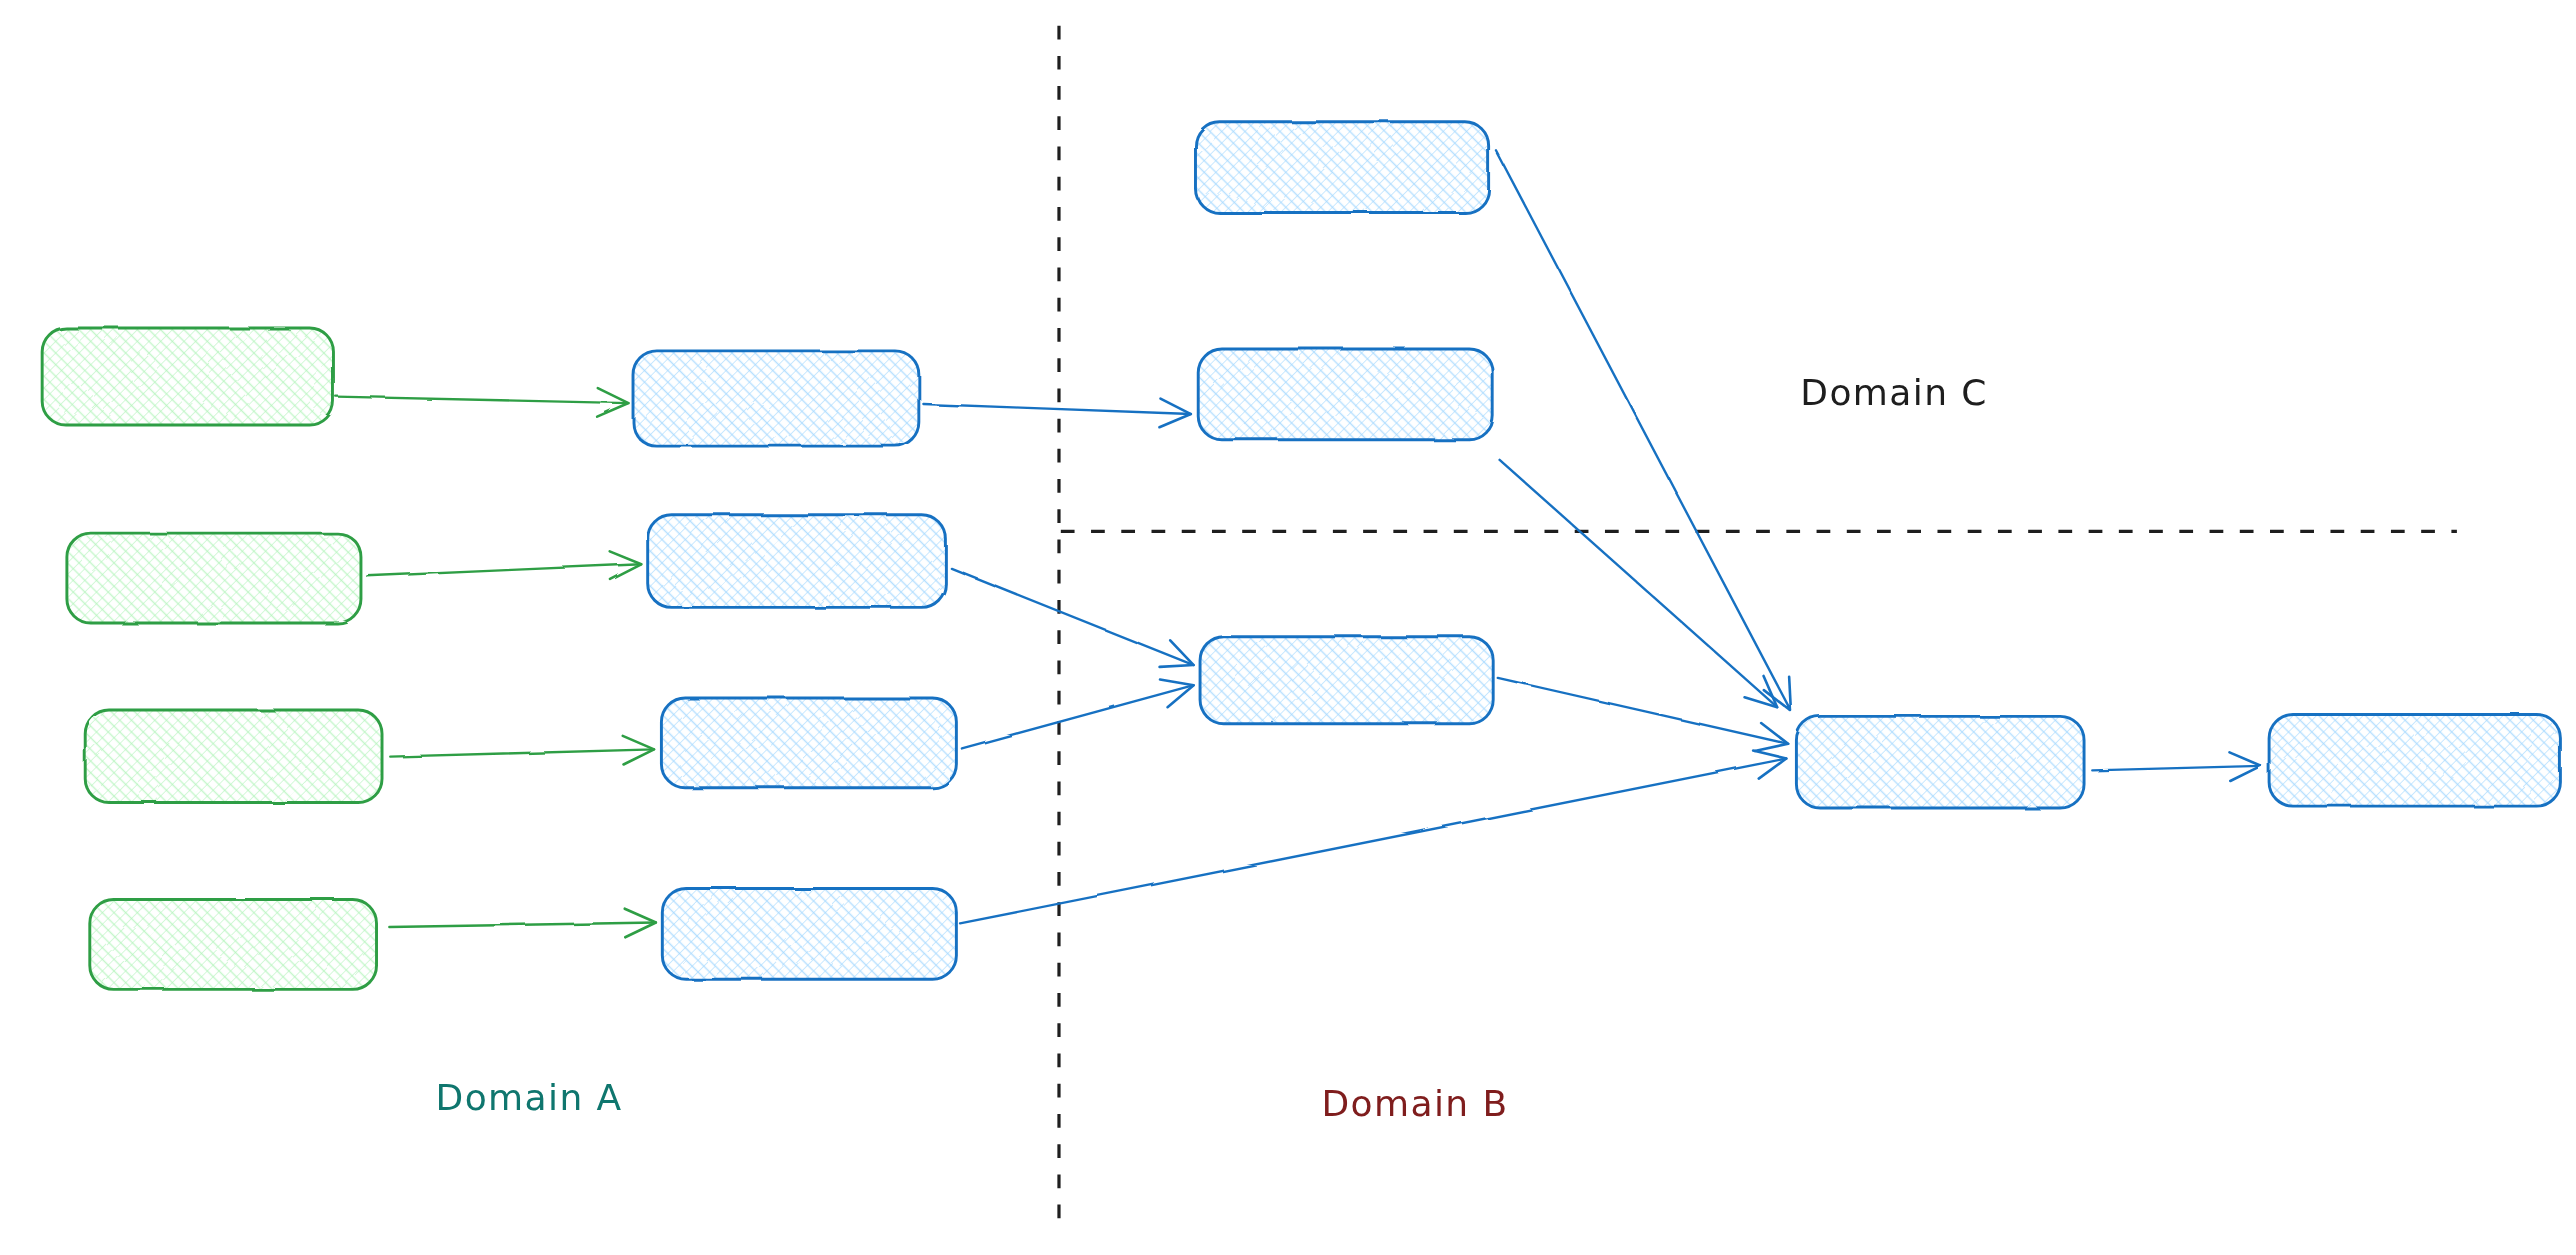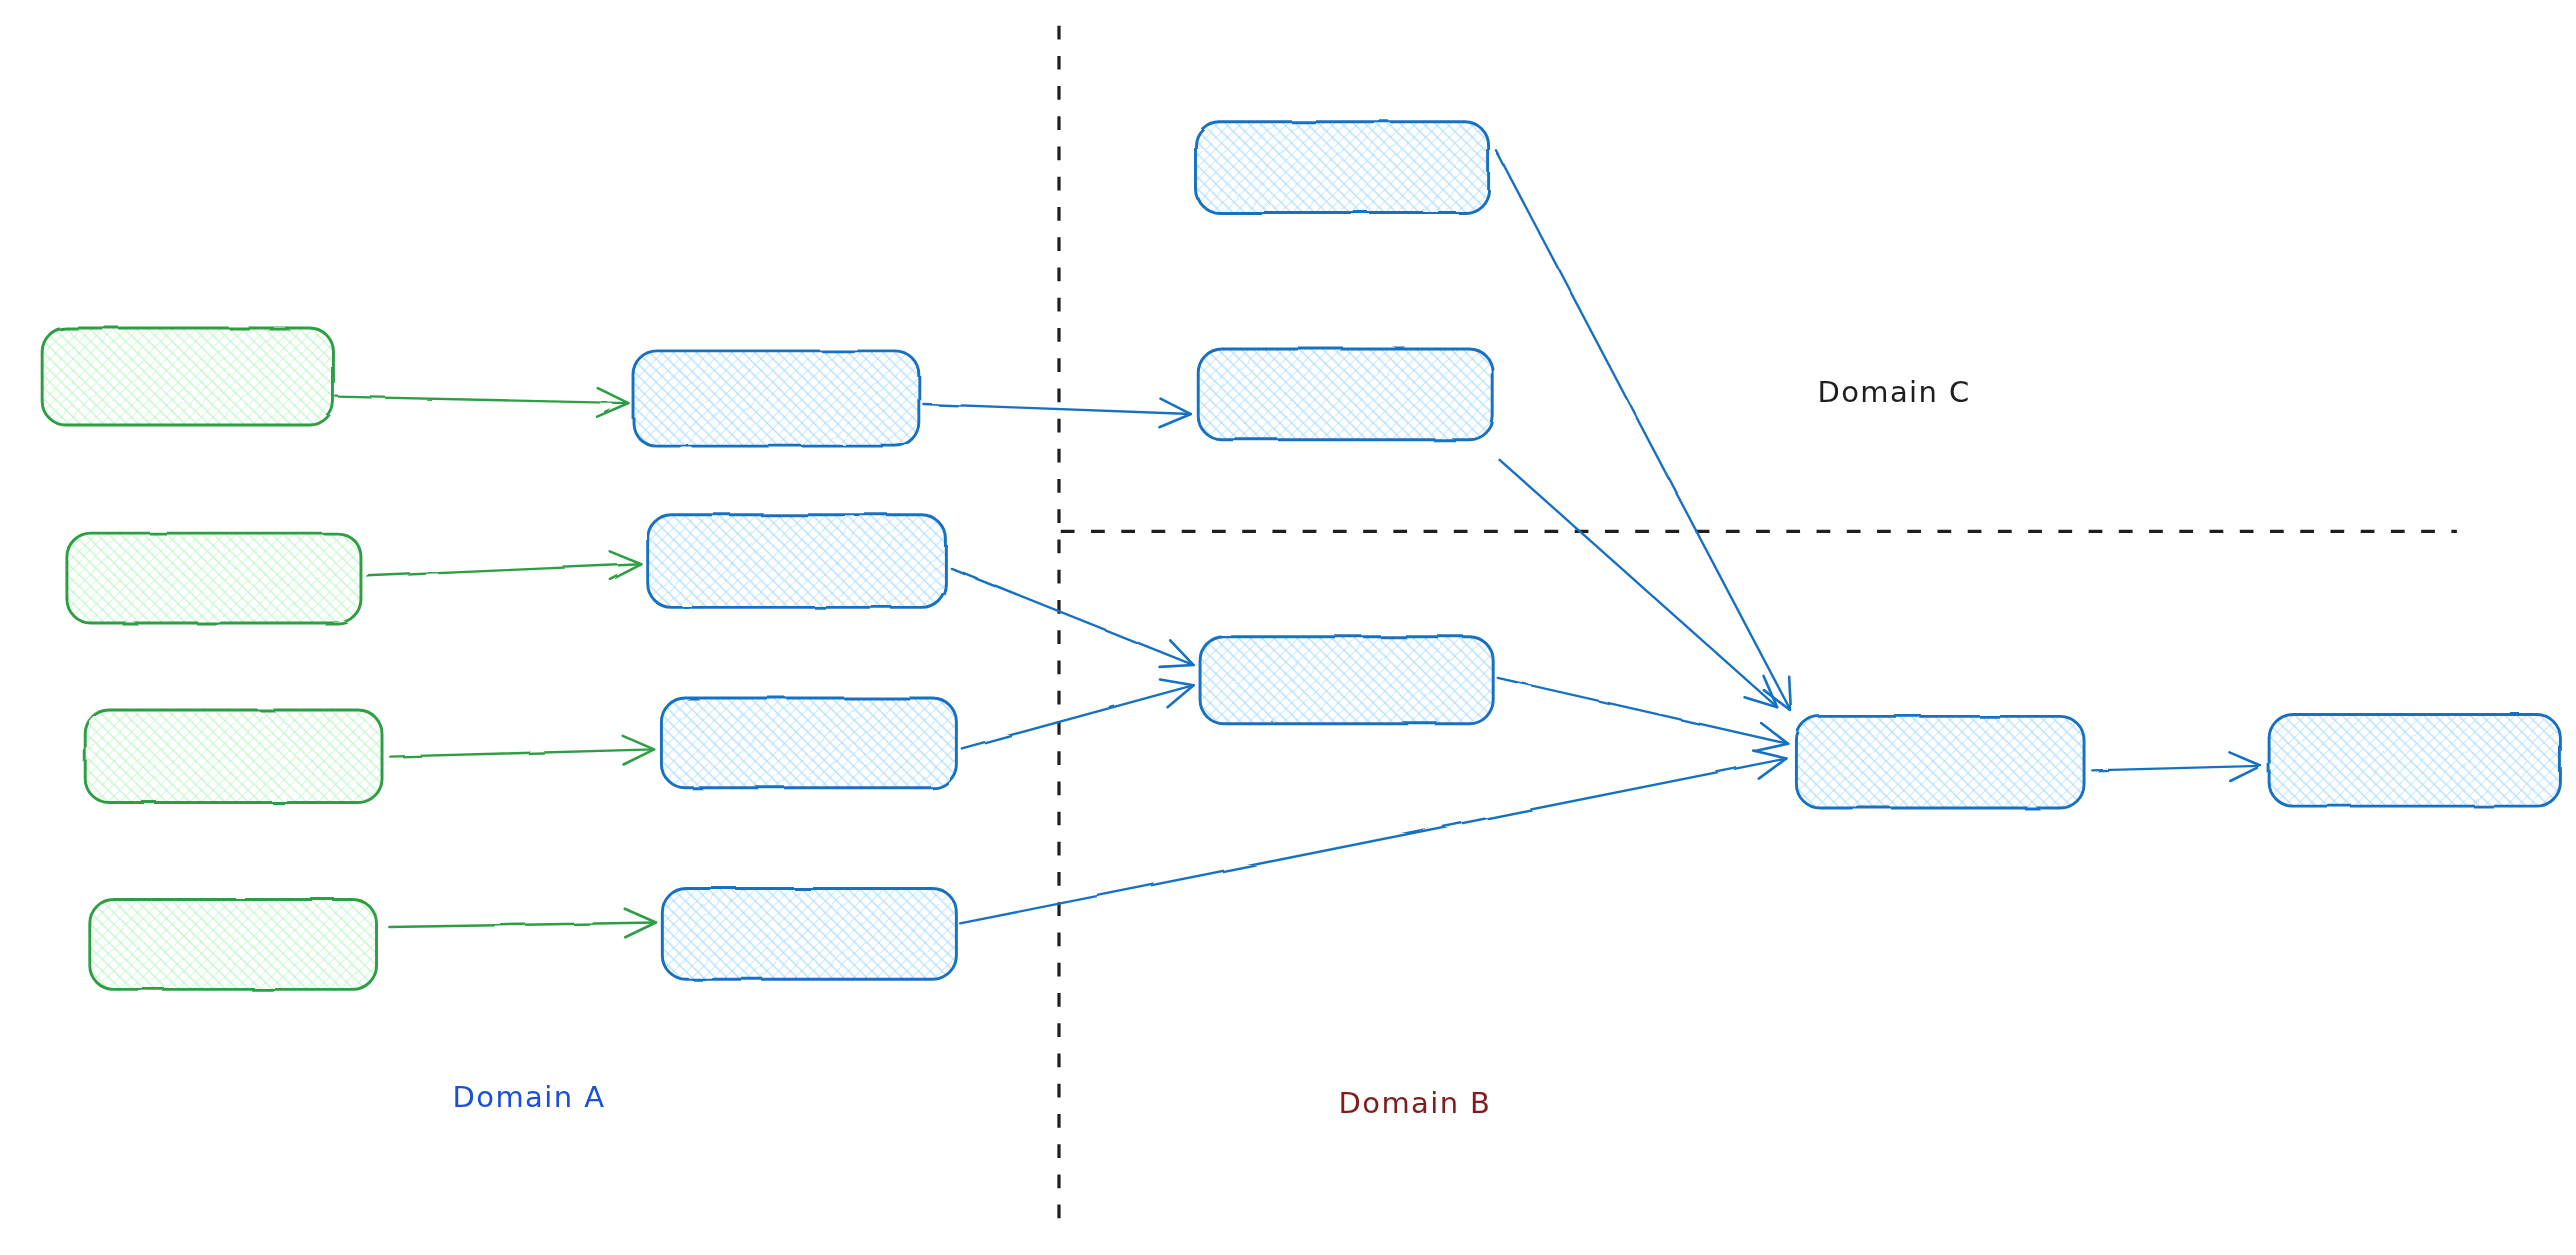--- a/index.html
+++ b/index.html
@@ -8,21 +8,21 @@
     width: 2576px;
     height: 1255px;
     background: #ffffff;
     overflow: hidden;
     font-family: "DejaVu Sans", sans-serif;
   }
   .canvas svg { position: absolute; left: 0; top: 0; display: block; }
   .diagram-label {
     position: absolute;
     transform: translate(-50%, -50%);
-    font-size: 29px;
+    font-size: 36px;
     letter-spacing: 1.4px;
     color: #1e1e1e;
     white-space: nowrap;
     font-style: normal;
   }
 </style>
 </head>
 <body>
 
 <div class="canvas" style="background: rgb(255, 255, 255);">
@@ -75,17 +75,17 @@
         <line x1="1038" y1="620" x2="1303" y2="726" stroke="#1971c2" stroke-width="2.6" stroke-linecap="round" marker-end="url(#head-blue)"></line>
         <line x1="1050" y1="817" x2="1303" y2="748" stroke="#1971c2" stroke-width="2.6" stroke-linecap="round" marker-end="url(#head-blue)"></line>
         <line x1="1048" y1="1008" x2="1950" y2="828" stroke="#1971c2" stroke-width="2.6" stroke-linecap="round" marker-end="url(#head-blue)"></line>
         <line x1="1633" y1="164" x2="1955" y2="776" stroke="#1971c2" stroke-width="2.6" stroke-linecap="round" marker-end="url(#head-blue)"></line>
         <line x1="1637" y1="502" x2="1940" y2="772" stroke="#1971c2" stroke-width="2.6" stroke-linecap="round" marker-end="url(#head-blue)"></line>
         <line x1="1635" y1="740" x2="1952" y2="812" stroke="#1971c2" stroke-width="2.6" stroke-linecap="round" marker-end="url(#head-blue)"></line>
         <line x1="2284" y1="841" x2="2468" y2="836" stroke="#1971c2" stroke-width="2.6" stroke-linecap="round" marker-end="url(#head-blue)"></line>
       </g>
   </svg>
 
-  <div class="diagram-label" style="left: 529px; top: 1097px; color: #1d4ed8;">Domain A</div>
+  <div class="diagram-label" style="left: 529px; top: 1097px; color: #0f766e;">Domain A</div>
   <div class="diagram-label" style="left: 1415px; top: 1103px; color: #7f1d1d;">Domain B</div>
   <div class="diagram-label" style="left: 1894px; top: 392px; color: rgb(30, 30, 30);">Domain C</div>
 </div>
 
 
 </body></html>

